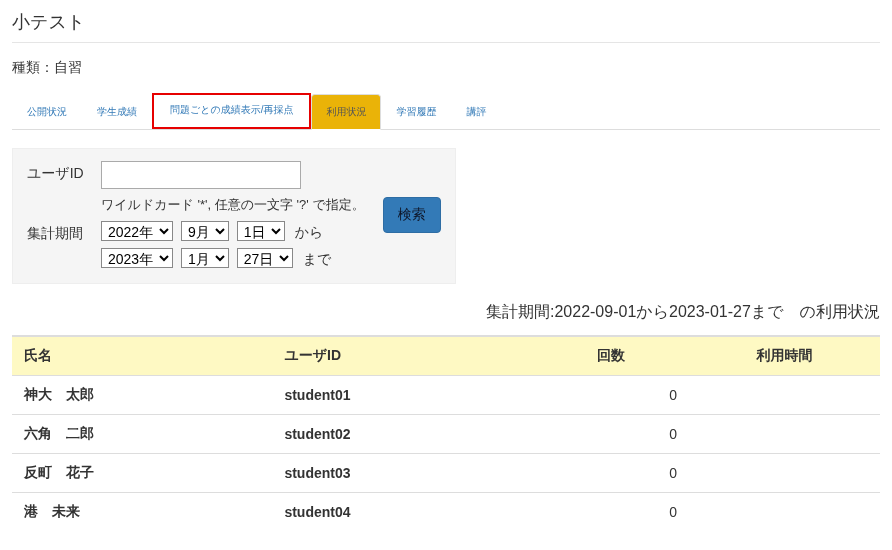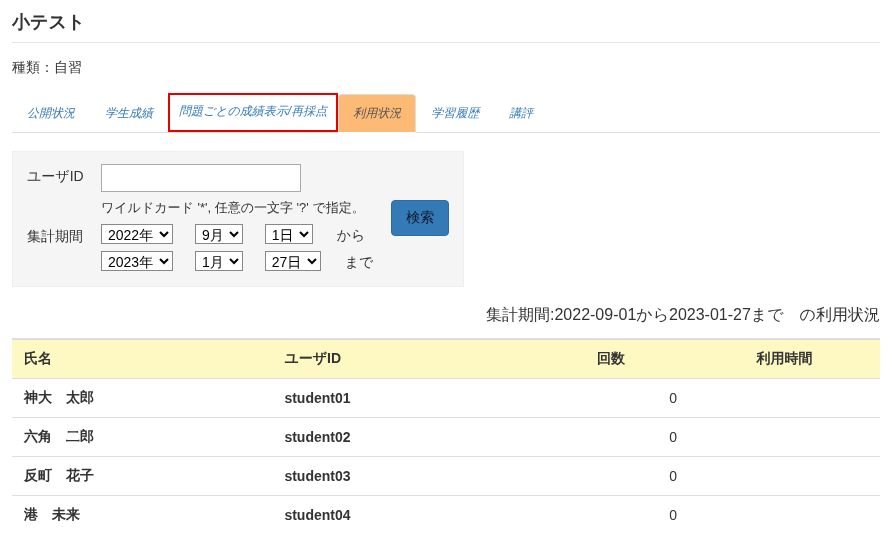--- a/index.html
+++ b/index.html
@@ -7,54 +7,53 @@
       margin: 0;
       padding: 10px 12px;
       font-family: "Hiragino Kaku Gothic ProN", "メイリオ", Meiryo, sans-serif;
       font-size: 14px;
       color: #333;
       background: #fff;
       width: 892px;
     }
     h1 {
       font-size: 18px;
-      font-weight: bold;
+      font-weight: normal;
       margin: 0 0 8px 0;
       color: #333;
     }
     .hr { border-top: 1px solid #e5e5e5; margin: 6px 0 16px 0; }
     .subinfo { font-size: 14px; margin-bottom: 16px; }
 
     .tabs {
       display: flex;
       border-bottom: 1px solid #ddd;
       margin-bottom: 18px;
     }
     .tab {
       padding: 10px 14px;
       color: #337ab7;
       cursor: pointer;
-      font-size: 12px;
+      font-size: 10px;
       border: 1px solid transparent;
       border-bottom: none;
       position: relative;
       top: 1px;
       background: transparent;
-      font-style: italic;
     }
     .tab.active {
       color: #555;
-      background: #fdba74;
+      background: #eab308;
       border-color: #ddd;
       border-bottom: 1px solid #fff;
       border-radius: 4px 4px 0 0;
     }
     .tab.highlight {
       border: 2px solid #e60000;
-      padding: 8px 9px;
+      padding: 8px 16px;
       top: 0;
       border-radius: 0;
     }
 
     .filter-box {
       background: #f5f5f5;
       border: 1px solid #eee;
       padding: 12px 14px 14px 14px;
       display: inline-block;
       margin-bottom: 18px;
@@ -83,21 +82,21 @@
       color: #333;
       margin-top: 6px;
       line-height: 1.5;
     }
     select {
       height: 20px;
       border: 1px solid #888;
       background: #fff;
       font-size: 14px;
       padding: 1px 2px;
-      margin-right: 18px;
+      margin-right: 4px;
     }
     .date-suffix { font-size: 14px; margin-left: 2px; }
     .date-line { margin-bottom: 6px; }
     .search-btn {
       background: #286090;
       background: #2e6da4;
       background-color: #337ab7;
       border: 1px solid #2e6da4;
       color: #0f172a;
       padding: 8px 14px;

